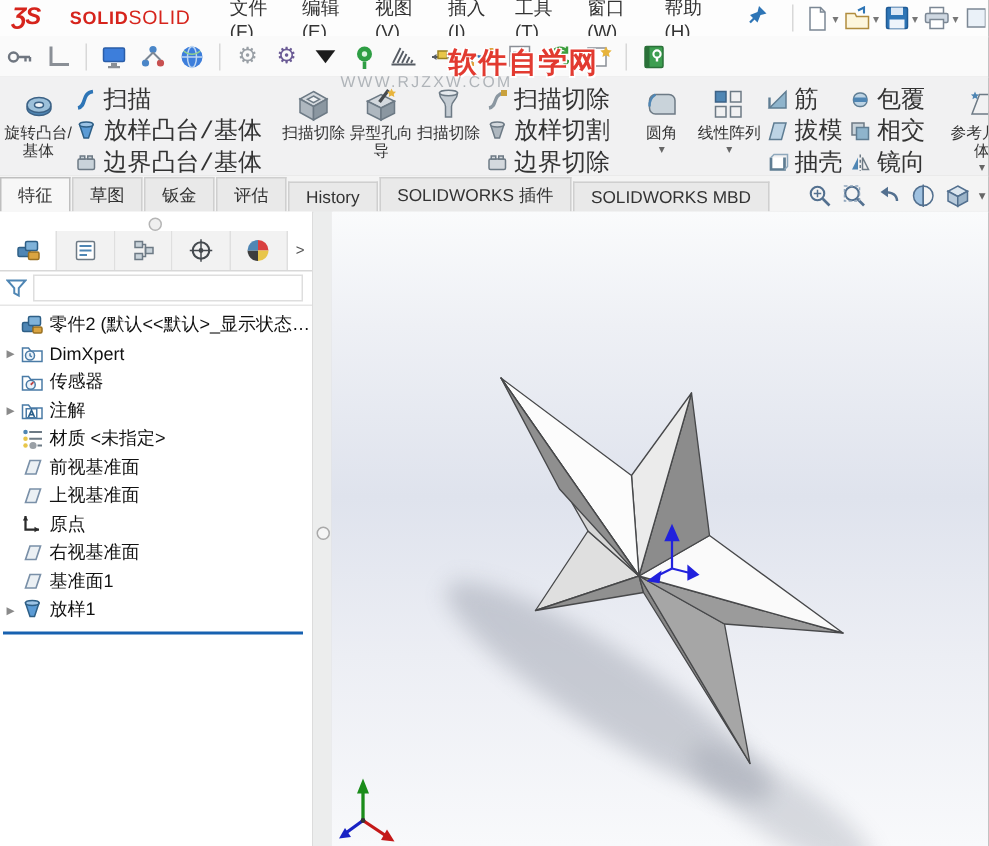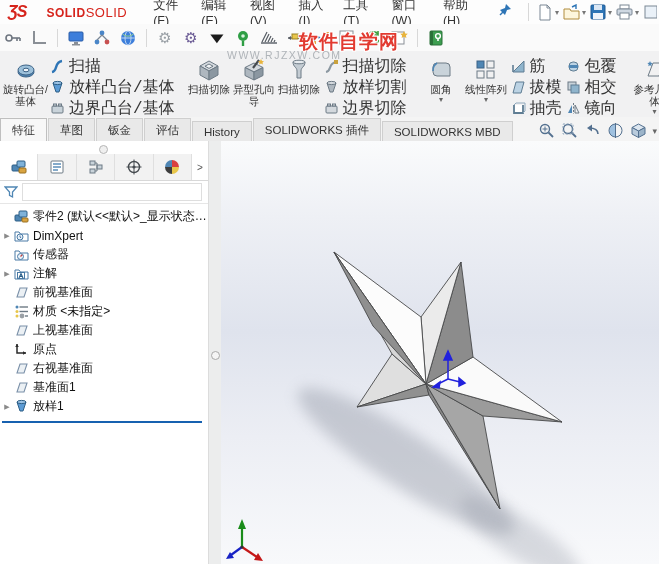--- a/index.html
+++ b/index.html
@@ -542,36 +542,36 @@
           <svg viewBox="0 0 15 15">
               <path d="M1,4 h4 l1.5,2 H14 v7 H1 z" fill="#fff" stroke="#4a7ba6"></path>
               <rect x="3.5" y="6.5" width="7" height="6" fill="#fff" stroke="#4a7ba6"></rect>
               <path d="M5,12 L7,7.5 L9,12 M5.8,10.4 h2.4" fill="none" stroke="#2a5f8a" stroke-width="1.1"></path>
             </svg>
           <span class="tlabel">注解</span>
         </div>
         <div class="trow">
           <span class="texp"></span>
           <svg viewBox="0 0 15 15">
-              <polygon points="3,12 6,3 13,3 10,12" fill="rgba(190,205,220,.3)" stroke="#7a90a8" stroke-width="1.1"></polygon>
-            </svg>
-          <span class="tlabel">前视基准面</span>
-        </div>
-        <div class="trow">
-          <span class="texp"></span>
-          <svg viewBox="0 0 15 15">
               <circle cx="3" cy="3" r="1.5" fill="#4f86b4"></circle>
               <line x1="5.5" y1="3" x2="14" y2="3" stroke="#6d7a85" stroke-width="1.4"></line>
               <circle cx="3" cy="7.5" r="1.5" fill="#e8c64a"></circle>
               <line x1="5.5" y1="7.5" x2="14" y2="7.5" stroke="#6d7a85" stroke-width="1.4"></line>
               <circle cx="3" cy="12" r="1.5" fill="#e8c64a"></circle>
               <circle cx="8" cy="12" r="2.4" fill="#9aa0a6"></circle>
               <line x1="11" y1="12" x2="14" y2="12" stroke="#6d7a85" stroke-width="1.4"></line>
             </svg>
           <span class="tlabel">材质 &lt;未指定&gt;</span>
+        </div>
+        <div class="trow">
+          <span class="texp"></span>
+          <svg viewBox="0 0 15 15">
+              <polygon points="3,12 6,3 13,3 10,12" fill="rgba(190,205,220,.3)" stroke="#7a90a8" stroke-width="1.1"></polygon>
+            </svg>
+          <span class="tlabel">前视基准面</span>
         </div>
         <div class="trow">
           <span class="texp"></span>
           <svg viewBox="0 0 15 15">
               <polygon points="3,12 6,3 13,3 10,12" fill="rgba(190,205,220,.3)" stroke="#7a90a8" stroke-width="1.1"></polygon>
             </svg>
           <span class="tlabel">上视基准面</span>
         </div>
         <div class="trow">
           <span class="texp"></span>

